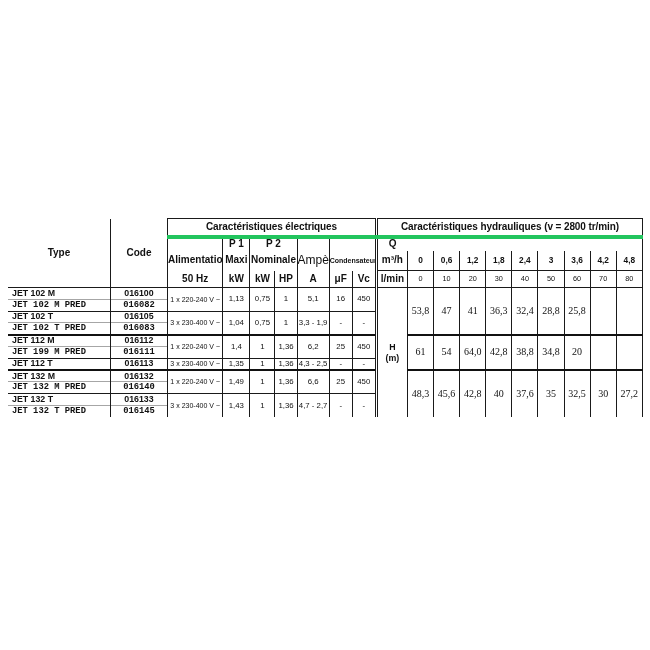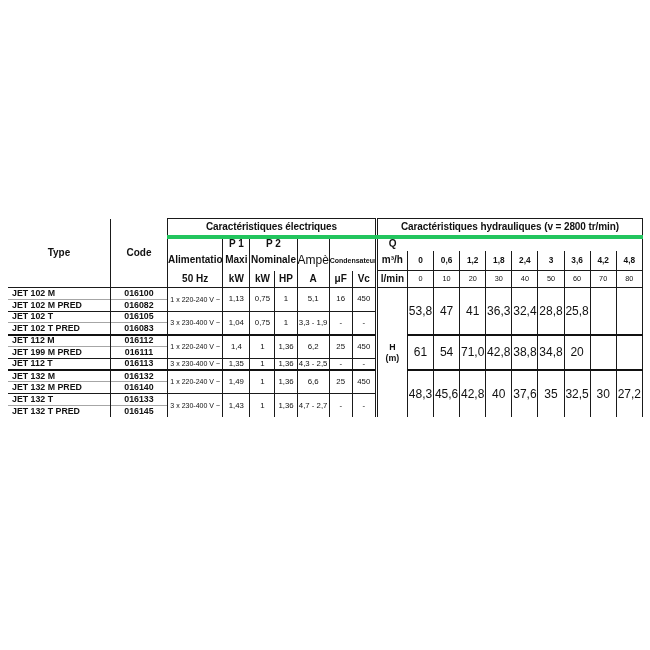--- a/index.html
+++ b/index.html
@@ -11,21 +11,21 @@
                border-collapse:collapse; table-layout:fixed; }
   th, td { font-weight:normal; text-align:center; vertical-align:middle;
            line-height:1.05; padding:0; overflow:hidden; white-space:nowrap; }
 
   
   .bl  { border-left:1px solid #1a1a1a; }
   .bl2 { border-left:3px double #1a1a1a; }   
   .br  { border-right:1px solid #1a1a1a; }
 
   
-  .bt-thin  { border-top:1px solid #a6a6a6; }
+  .bt-thin  { border-top:1px solid #a6a6a6;font-family:Liberation Mono, monospace; }
   .bt-med   { border-top:1px solid #1a1a1a; }
   .bt-thick { border-top:2px solid #111; }
   .hb       { border-bottom:1.5px solid #1a1a1a; } 
   .mb       { border-bottom:1px solid #1a1a1a; }   
 
   tr.hr1 { height:18px; }
   tr.hr2 { height:14px; }
   tr.hr3 { height:20px;margin-top:32px; }
   tr.hr4 { height:17px; }
   tr.dr  { height:11.8px;margin-left:28px; }
@@ -37,21 +37,21 @@
   .h-sub    { font-weight:bold; font-size:10px; }
   .h-sub-sm { font-weight:bold; font-size:7px; }
   .h-amp    { font-weight:normal; font-size:12px; }
 
   .type-cell { text-align:left; padding-left:4px; font-weight:bold; font-size:8.8px; }
   .code-cell { font-weight:bold; font-size:8.8px; }
   .alim-cell { font-size:7px; }
   .num       { font-size:7.8px; }
   .flow-b    { font-weight:bold; font-size:8.3px; }
   .lmin-num  { font-size:7.3px; }
-  .hyd-num   { font-size:12px; }
+  .hyd-num   { font-size:10px;font-family:Liberation Serif, serif; }
   .h-label   { font-weight:bold; font-size:8.8px; line-height:1.2; }
 </style>
 </head>
 <body>
 
 <div class="canvas">
   <table class="spec">
     <colgroup>
       <col style="width:102px">
         <col style="width:57px">
@@ -176,21 +176,21 @@
       <td class="code-cell bl bt-thick">016112</td>
       <td class="alim-cell bl bt-thick" rowspan="2">1 x 220-240 V ~</td>
       <td class="num bl bt-thick" rowspan="2">1,4</td>
       <td class="num bl bt-thick" rowspan="2">1</td>
       <td class="num bl bt-thick" rowspan="2">1,36</td>
       <td class="num bl bt-thick" rowspan="2">6,2</td>
       <td class="num bl bt-thick" rowspan="2">25</td>
       <td class="num bl bt-thick" rowspan="2">450</td>
       <td class="hyd-num bl bt-thick" rowspan="3">61</td>
       <td class="hyd-num bl bt-thick" rowspan="3">54</td>
-      <td class="hyd-num bl bt-thick" rowspan="3">71,0</td>
+      <td class="hyd-num bl bt-thick" rowspan="3">64,0</td>
       <td class="hyd-num bl bt-thick" rowspan="3">42,8</td>
       <td class="hyd-num bl bt-thick" rowspan="3">38,8</td>
       <td class="hyd-num bl bt-thick" rowspan="3">34,8</td>
       <td class="hyd-num bl bt-thick" rowspan="3">20</td>
       <td class="hyd-num bl bt-thick" rowspan="3"></td>
       <td class="hyd-num bl bt-thick br" rowspan="3"></td>
     </tr>
     <tr class="dr">
       <td class="type-cell bt-thin">JET 199 M PRED</td>
       <td class="code-cell bl bt-thin">016111</td>

